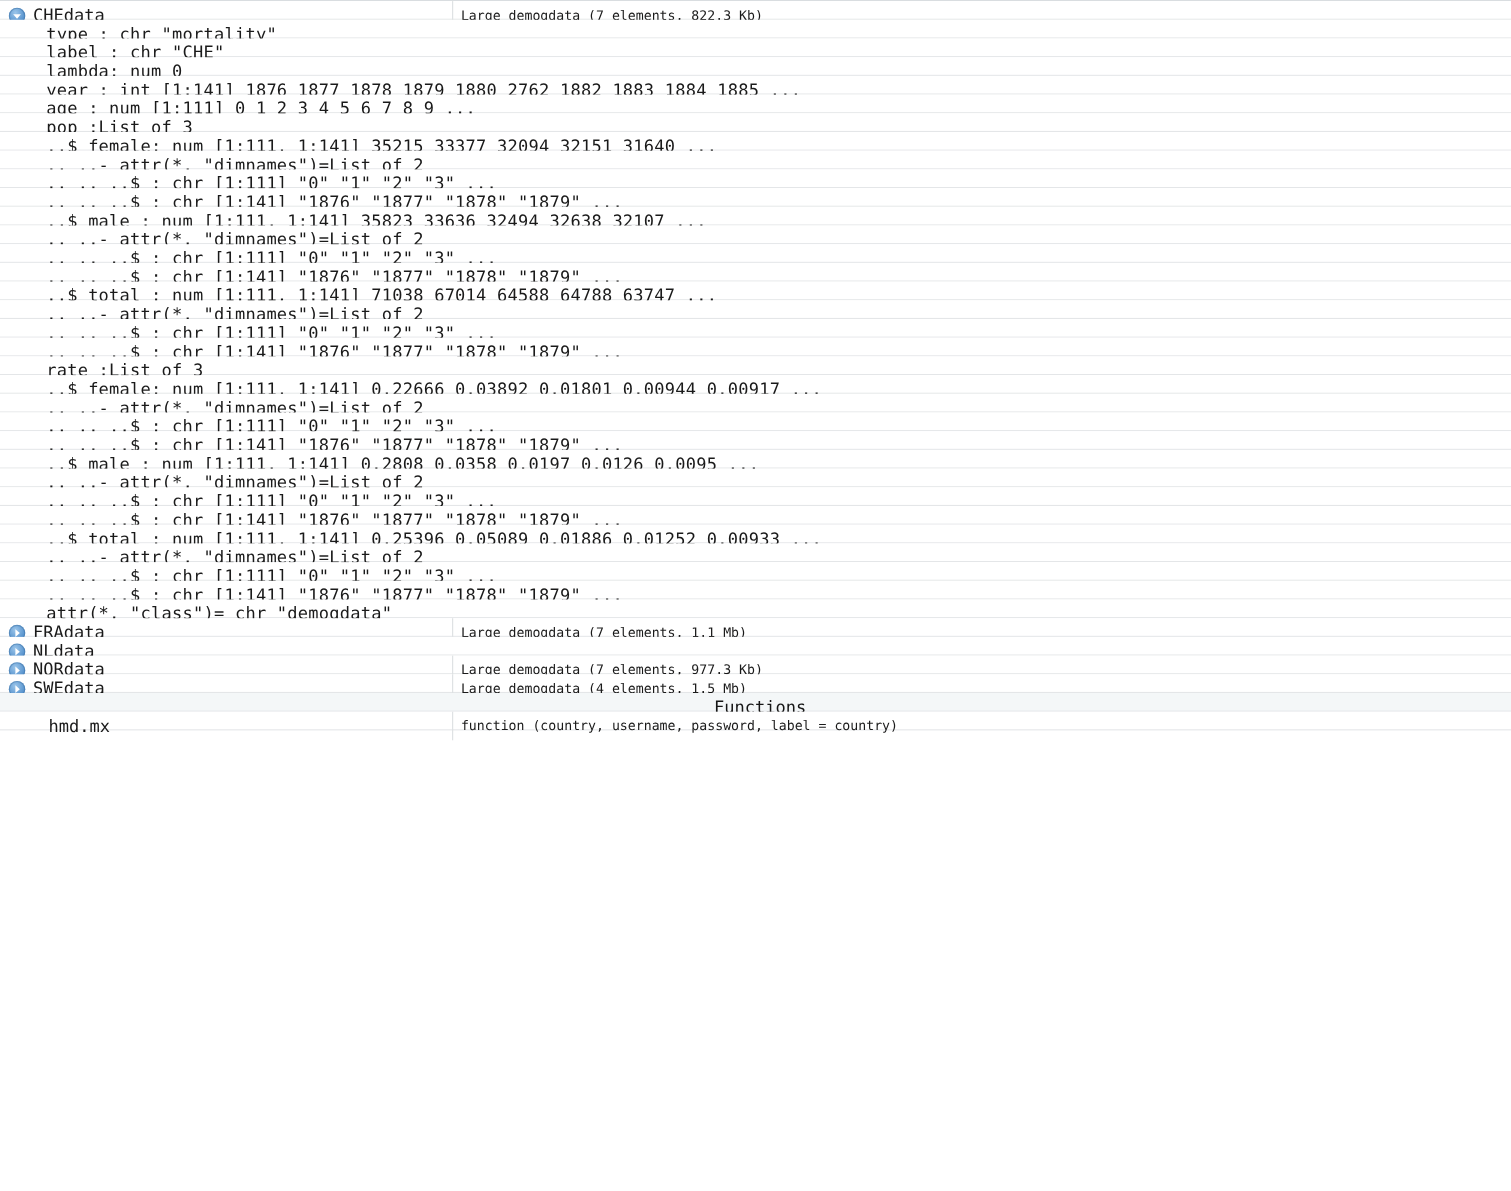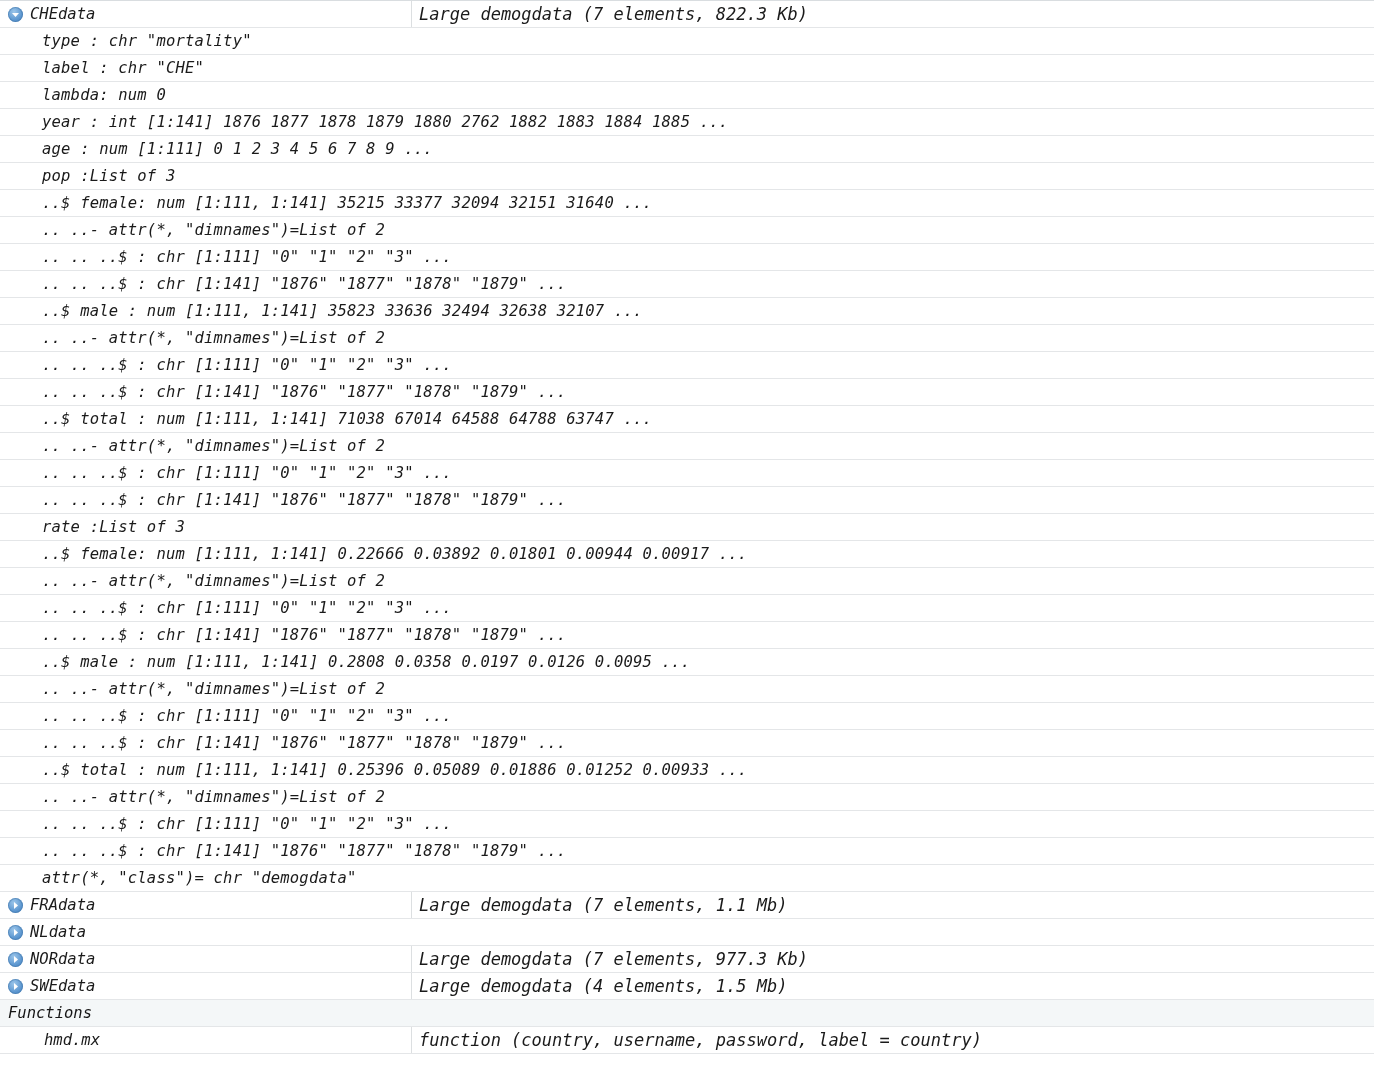--- a/index.html
+++ b/index.html
@@ -19,26 +19,25 @@
     width: 1374px;
     height: 1083px;
     background: #ffffff;
     border-top: 1px solid #d9dde0;
     box-sizing: border-box;
     position: relative;
   }
 
   .row {
     position: relative;
-    height: 27px;
+    height: 17px;
     box-sizing: border-box;
     border-bottom: 1px solid #e4e6e8;
     background: #ffffff;
     white-space: nowrap;
-    font-style: italic;
   }
 
   
   .cell-name {
     position: absolute;
     left: 0;
     top: 0;
     width: 410px;
     height: 26px;
     line-height: 26px;
@@ -52,21 +51,21 @@
   
   .cell-value {
     position: absolute;
     left: 411px;
     top: 0;
     right: 0;
     height: 26px;
     line-height: 26px;
     box-sizing: border-box;
     overflow: hidden;
-    font-size: 17px;
+    font-size: 12px;
     color: #1a1a1a;
     padding-left: 7px;
   }
 
   
   .row.two-col .cell-value {
     border-left: 1px solid #dcdfe1;
   }
 
   
@@ -86,20 +85,21 @@
   
   .row.section {
     background: #f4f7f8;
   }
   .row.section .cell-name {
     width: auto;
     right: 0;
     padding-left: 8px;
     font-size: 15.5px;
     color: #161616;
+    text-align: center;
   }
 
   
   .row.func .cell-name {
     padding-left: 44px;
   }
 
   
   .expander {
     position: absolute;

